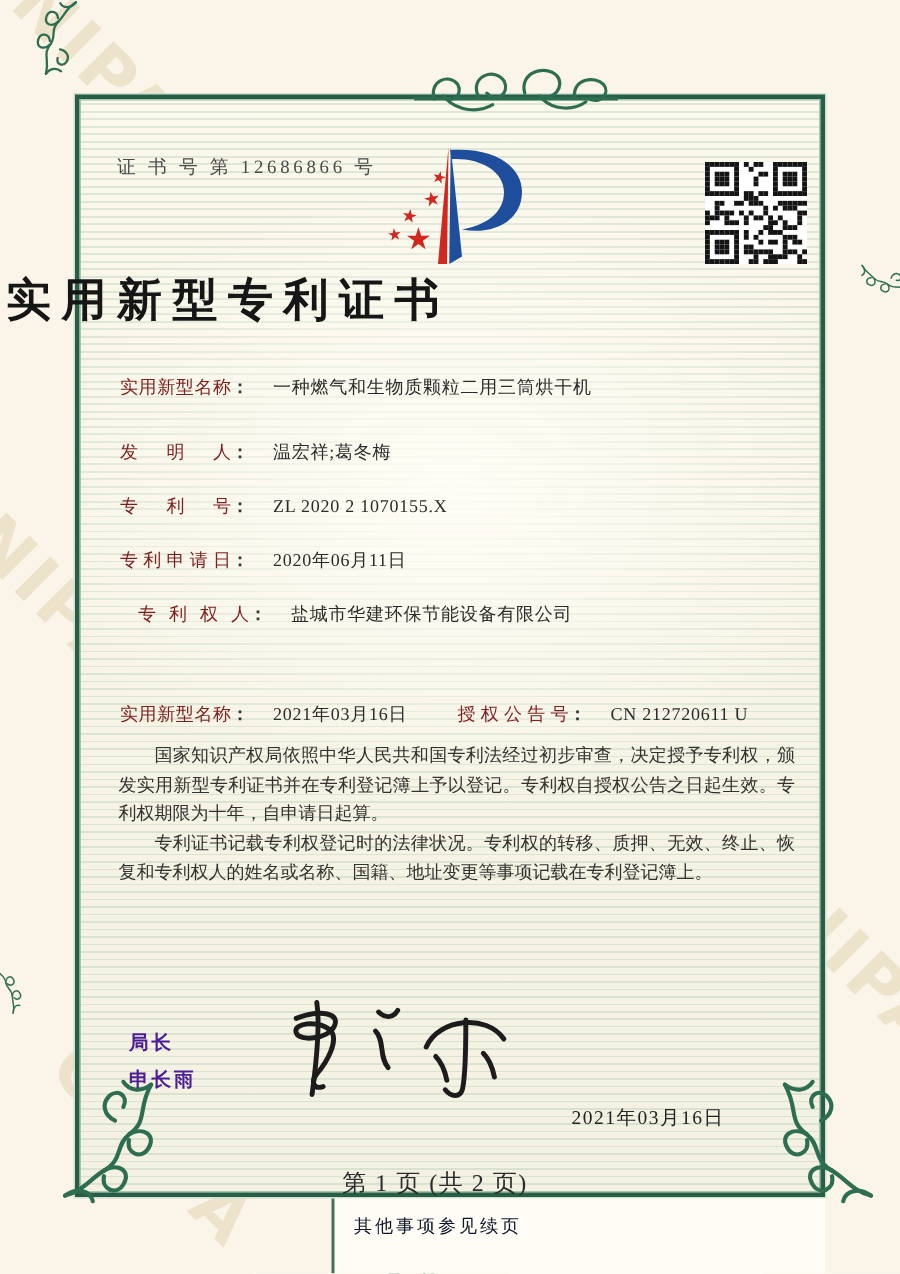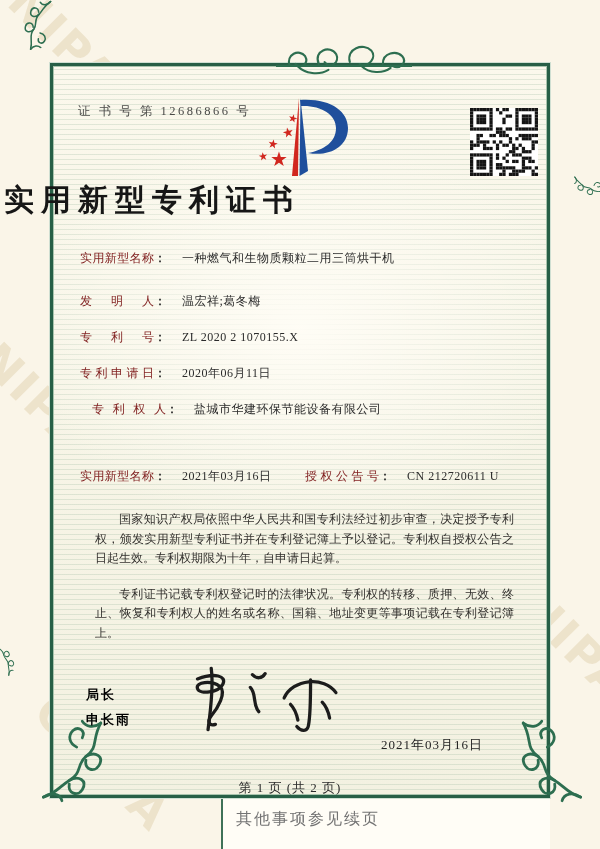--- a/index.html
+++ b/index.html
@@ -22,32 +22,32 @@
   .qr{position:absolute;left:470px;top:108px;width:68px;height:68px;background:#fff;}
   .title{position:absolute;left:4px;top:180px;width:568px;text-align:left;
          font-size:30px;font-weight:bold;letter-spacing:7px;color:#161616;}
   .field{position:absolute;font-size:12px;white-space:nowrap;color:#2b2b2b;}
   .flabel{display:inline-block;width:74px;text-align:justify;text-align-last:justify;
           vertical-align:bottom;font-weight:normal;color:#7f1d1d;}
   .fcolon{font-weight:bold;color:#333;}
   .fvalue{margin-left:16px;letter-spacing:0.5px;}
   .paras{position:absolute;left:79px;top:494px;width:451px;font-size:12px;line-height:19.5px;
          text-align:justify;color:#33312e;}
-  .paras p{margin:16px;text-indent:2em;}
+  .paras p{margin:0;text-indent:2em;}
   .signer{position:absolute;left:86px;font-family:"Liberation Sans","DejaVu Sans",sans-serif;
-          font-weight:bold;font-size:13px;color:#000000;letter-spacing:2px;}
+          font-weight:bold;font-size:13px;color:#4c1d95;letter-spacing:2px;}
   .sig{position:absolute;left:178px;top:662px;width:170px;height:74px;}
   .issue-date{position:absolute;left:352px;top:736px;width:160px;text-align:center;
               font-size:13px;letter-spacing:1px;color:#242424;}
   .page-no{position:absolute;left:180px;top:779px;width:220px;text-align:center;
-           font-size:13px;letter-spacing:1px;color:#2c2c2c;}
+           font-size:16px;letter-spacing:1px;color:#2c2c2c;}
   
   .strip{position:absolute;left:222px;top:799px;width:328px;height:50px;background:#fffdf6;}
   .strip-line{position:absolute;left:221px;top:799px;width:2px;height:50px;background:#3f7258;}
-  .cont-note{position:absolute;left:236px;top:809px;font-size:16px;letter-spacing:2px;color:#737373;}
+  .cont-note{position:absolute;left:236px;top:809px;font-size:12px;letter-spacing:2px;color:#0f172a;}
   .orn{position:absolute;color:#2d6e50;pointer-events:none;}
   .star{font-family:"DejaVu Sans",sans-serif;}
 </style>
 </head>
 <body>
 
 <div class="page">
 
   <svg width="0" height="0" style="position:absolute">
     <symbol id="flourish" viewBox="0 0 80 90">

